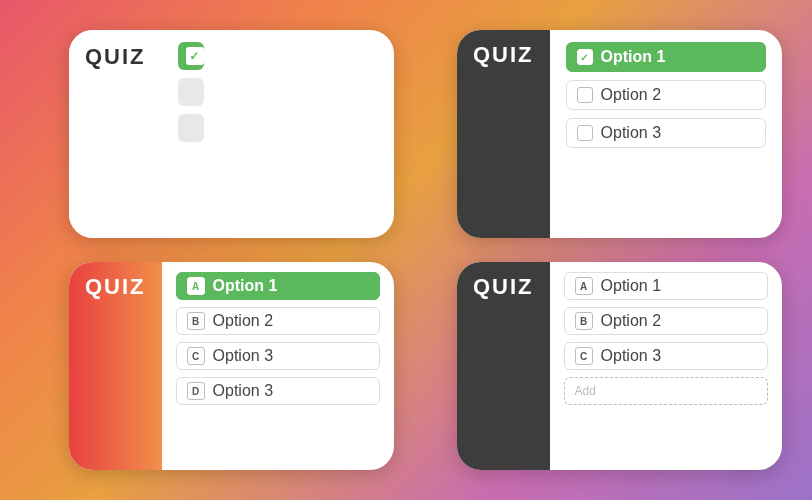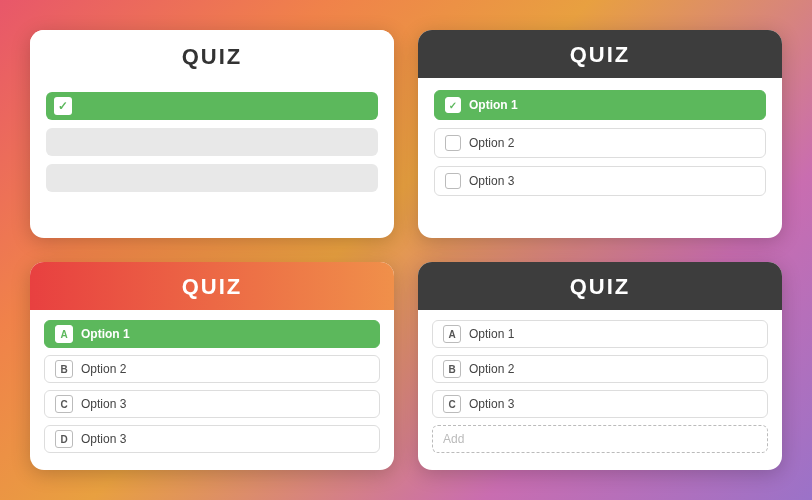--- a/index.html
+++ b/index.html
@@ -20,25 +20,26 @@
       grid-template-columns: 1fr 1fr;
       grid-template-rows: 1fr 1fr;
       gap: 24px;
       padding: 30px;
       width: 100%;
       height: 100%;
     }
 
     .card {
       background: white;
-      border-radius: 14px;
+      border-radius: 24px;
       overflow: hidden;
       box-shadow: 0 4px 20px rgba(0,0,0,0.2);
       display: flex;
-      flex-direction: column;
+      flex-direction: row;
+      margin-left: 39px;
     }
 
     
     .card-1 .card-header {
       background: white;
       padding: 14px 16px 10px;
       text-align: center;
     }
     .card-1 .card-header .quiz-title {
       font-size: 22px;
@@ -125,21 +126,21 @@
       border-color: white;
       color: #5cb85c;
       font-size: 10px;
       font-weight: bold;
     }
     .checkbox-icon.unchecked {
       background: white;
       border-color: #bbb;
     }
     .option-text {
-      font-size: 12px;
+      font-size: 16px;
       color: #444;
     }
     .option-text.white {
       color: white;
       font-weight: 600;
     }
 
     
     .card-3 .card-header {
       background: linear-gradient(90deg, #e84040, #f0904a);

